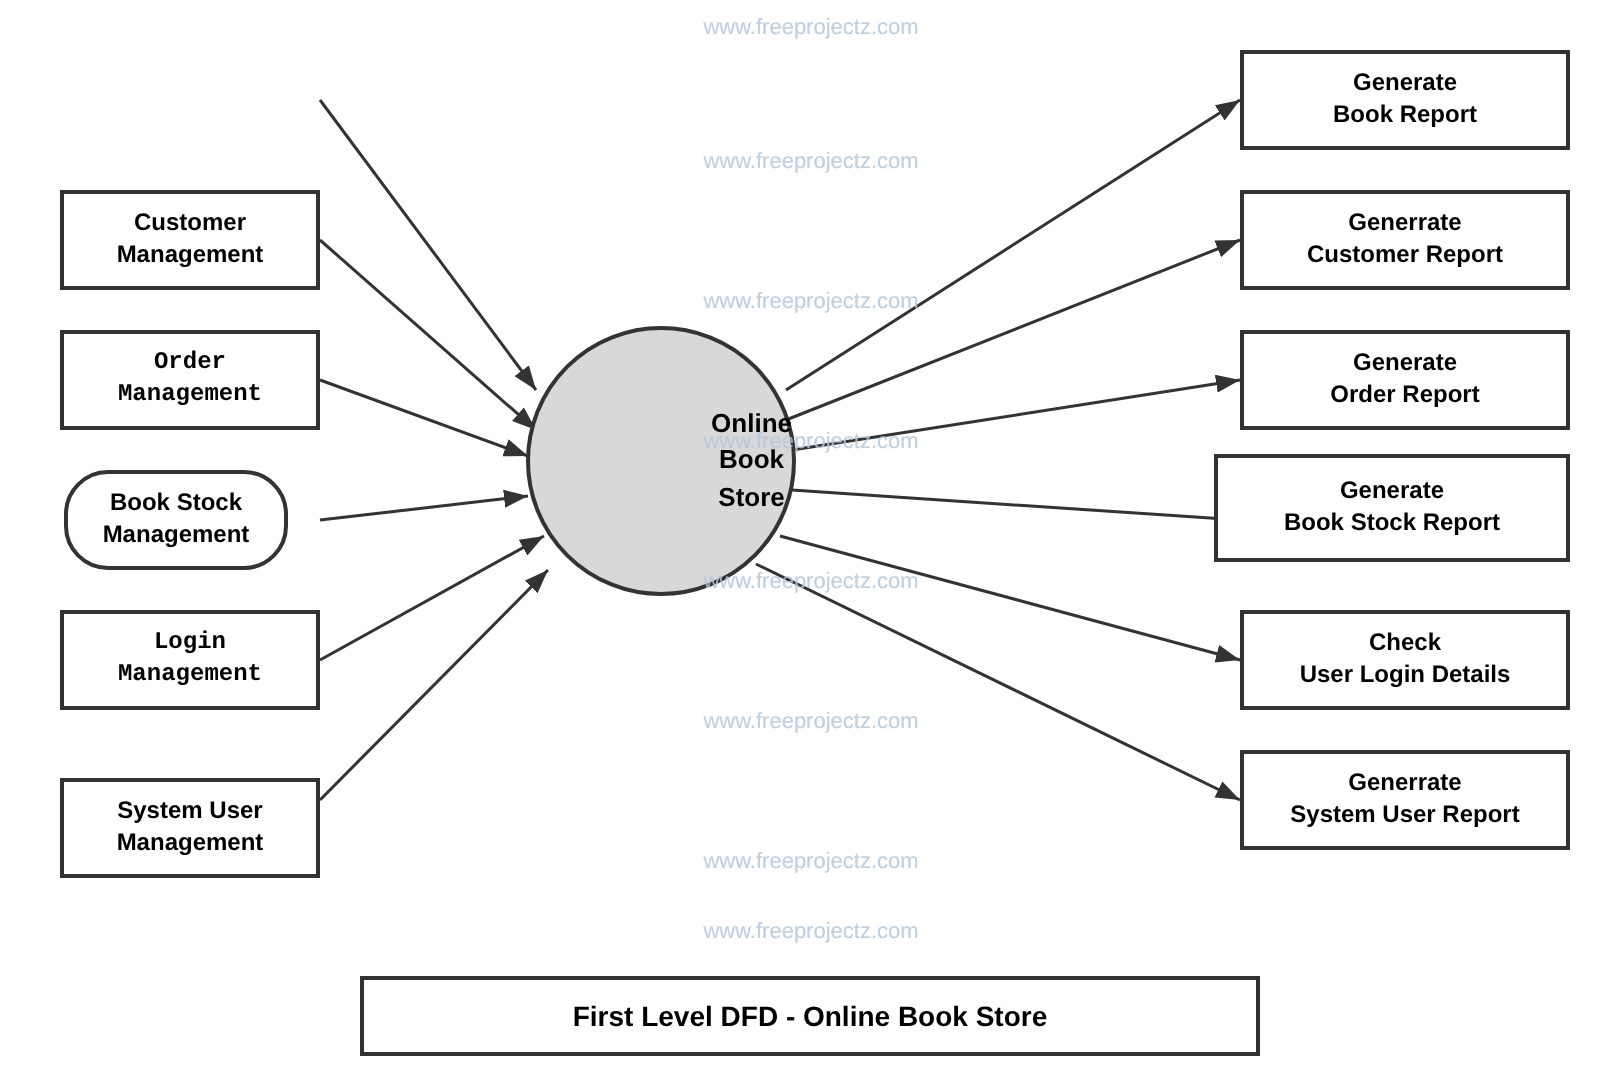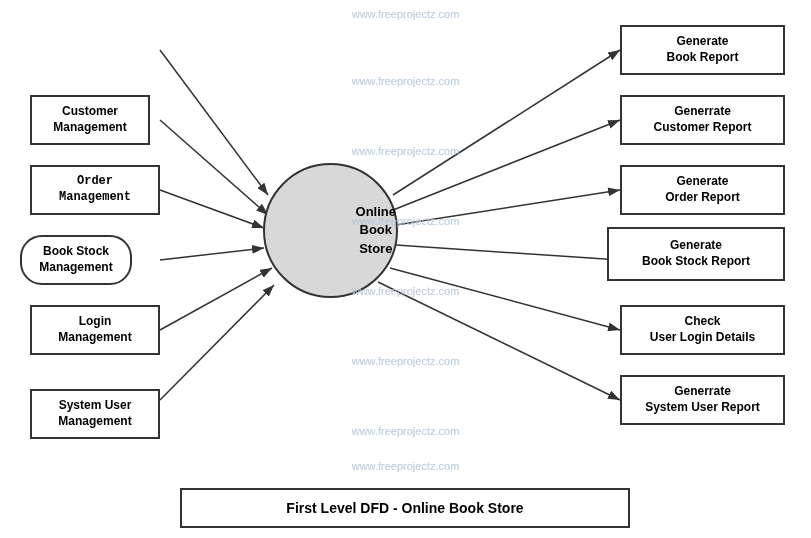--- a/index.html
+++ b/index.html
@@ -159,33 +159,33 @@
     <line x1="396" y1="225" x2="620" y2="190" stroke="#333" stroke-width="1.5" marker-end="url(#arrowhead)"></line>
 
     <line x1="396" y1="245" x2="620" y2="260" stroke="#333" stroke-width="1.5" marker-end="url(#arrowhead)"></line>
 
     <line x1="390" y1="268" x2="620" y2="330" stroke="#333" stroke-width="1.5" marker-end="url(#arrowhead)"></line>
 
     <line x1="378" y1="282" x2="620" y2="400" stroke="#333" stroke-width="1.5" marker-end="url(#arrowhead)"></line>
   </svg>
 
 
-  <div class="box" style="left:30px; top:95px; width:120px; height:50px;">
+  <div class="box" style="left:30px; top:95px; width:130px; height:50px;">
     <span>Customer<br>Management</span>
   </div>
 
   <div class="box" style="left:30px; top:165px; width:130px; height:50px;font-family:Liberation Mono, monospace;">
     <span>Order<br>Management</span>
   </div>
 
-  <div class="box" style="left:20px; top:235px; width:112px; height:50px;border-radius:22px;">
+  <div class="box" style="left:32px; top:235px; width:112px; height:50px;border-radius:22px;">
     <span>Book Stock<br>Management</span>
   </div>
 
-  <div class="box" style="left:30px; top:305px; width:130px; height:50px;">
+  <div class="box" style="left:30px; top:305px; width:130px; height:50px;font-family:Liberation Mono, monospace;">
     <span>Login<br>Management</span>
   </div>
 
   <div class="box" style="left:30px; top:389px; width:130px; height:50px;">
     <span>System User<br>Management</span>
   </div>
 
   <div class="center-circle" style="left:263px; top:163px; width:135px; height:135px;">
     <span>Online<br>Book<br>Store</span>
   </div>

